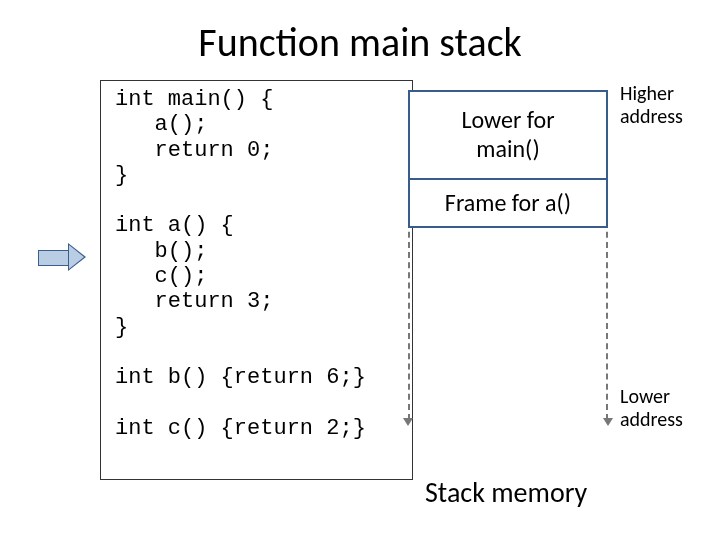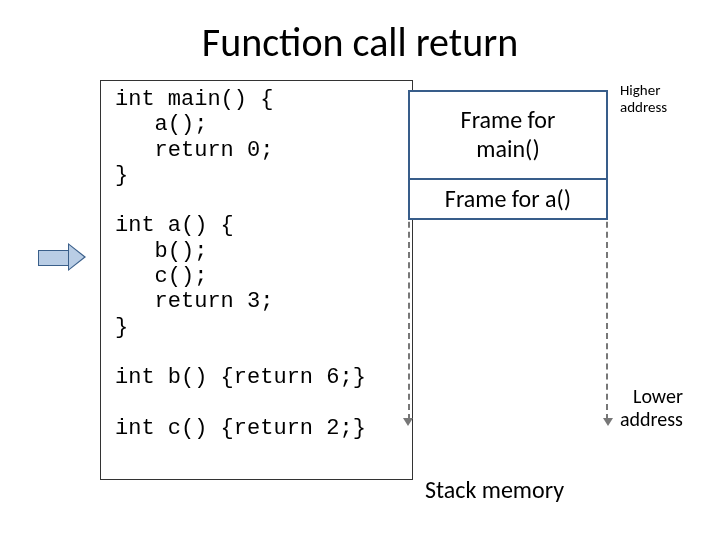--- a/index.html
+++ b/index.html
@@ -94,65 +94,64 @@
     border: 2px solid #385d8a;
     background: #fff;
     display: flex;
     align-items: center;
     justify-content: center;
     font-size: 24px;
     text-align: center;
     line-height: 1.2;
   }
   .frame-main { height: 90px; }
-  .frame-a { height: 40px; border-top: none; }
+  .frame-a { height: 48px; border-top: none; }
   .stack-arrow-down {
     position: absolute;
     left: 406px;
     top: 418px;
   }
   .stack-arrow-down .tri,
   .stack-arrow-down .tri2 {
     width: 0;
     height: 0;
     border-left: 5px solid transparent;
     border-right: 5px solid transparent;
     border-top: 8px solid #777;
     position: absolute;
   }
   .stack-arrow-down .tri { left: -3px; }
   .stack-arrow-down .tri2 { left: 197px; }
   .label-high {
     position: absolute;
     left: 620px;
     top: 82px;
-    font-size: 15px;
+    font-size: 20px;
     line-height: 1.15;
   }
   .label-low {
     position: absolute;
     left: 620px;
     top: 385px;
     font-size: 20px;
     line-height: 1.15;
-    text-align: right;
   }
   .label-stackmem {
     position: absolute;
     left: 425px;
     top: 475px;
-    font-size: 24px;
+    font-size: 28px;
   }
 </style>
 </head>
 <body>
 
 <div class="slide">
 
-  <div class="title">Function call return</div>
+  <div class="title">Function main stack</div>
 
   <div class="arrow">
     <div class="arrow-stem"></div>
     <div class="arrow-head"></div>
   </div>
 
   <div class="code-box"><span>int main() {
    a();
    return 0;
 }</span>
@@ -162,21 +161,21 @@
    c();
    return 3;
 }</span>
 
 <span>int b() {return 6;}</span>
 
 <span>int c() {return 2;}</span></div>
 
   <div class="stack-area">
     <div class="frame frame-main">
-      <span style="white-space:pre-line">Frame for
+      <span style="white-space:pre-line">Lower for
 main()</span>
     </div>
     <div class="frame frame-a">
       <span>Frame for a()</span>
     </div>
   </div>
 
   <div class="stack-arrow-down">
     <div class="tri"></div>
     <div class="tri2"></div>

